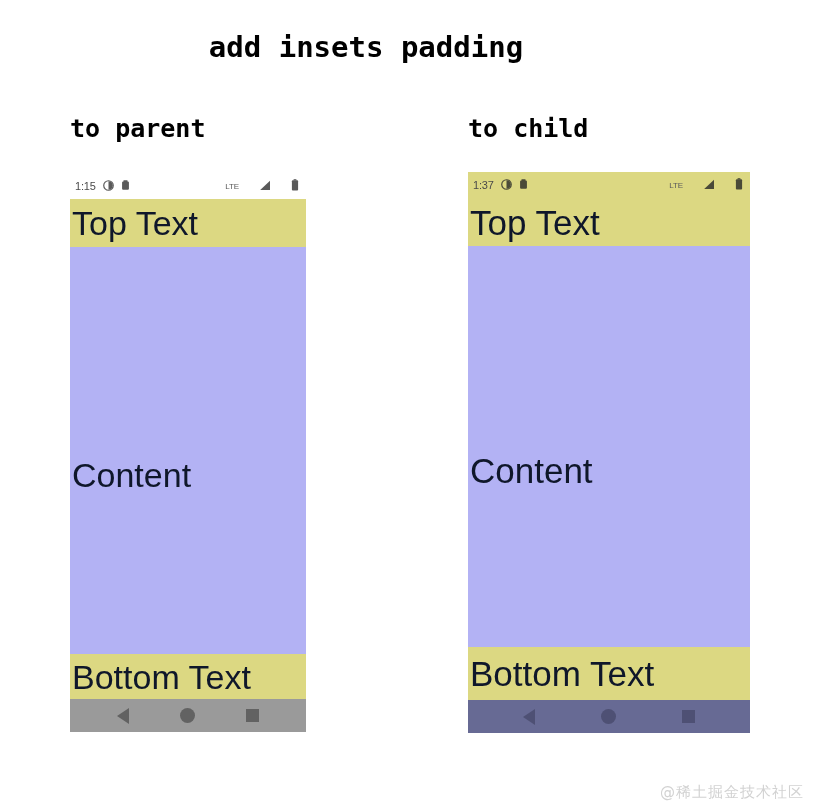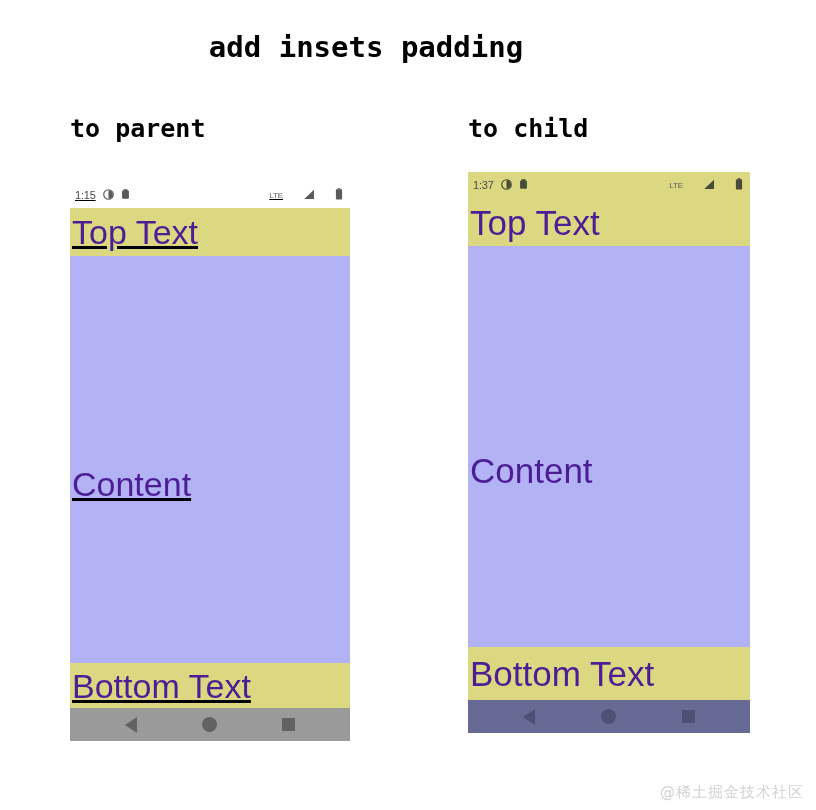--- a/index.html
+++ b/index.html
@@ -42,24 +42,23 @@
   .sub-title.right { left: 468px; width: 282px; }
 
   
   .phone {
     position: absolute;
     overflow: hidden;
     background: #ffffff;
   }
   .phone.left {
     left: 70px;
-    top: 182px;
-    width: 280px;
+    top: 173px;
+    width: 236px;
     height: 586px;
-    text-decoration: underline;
   }
   .phone.right {
     left: 468px;
     top: 172px;
     width: 282px;
     height: 587px;
   }
 
   
   .status-bar {
@@ -107,21 +106,21 @@
     display: flex;
     align-items: center;
     overflow: hidden;
   }
   .band-yellow { background: #dcd882; }
   .band-purple { background: #b3b2f4; }
   .band-label {
     font-family: "Liberation Sans", sans-serif;
     font-weight: 300;
     font-size: 35px;
-    color: #4c1d95;
+    color: #0f172a;
     line-height: 1;
     padding-left: 2px;
     white-space: nowrap;
   }
 
   
   .left .band-top    { height: 48px; }
   .left .band-mid    { height: 407px; }
   .left .band-bottom { height: 45px; }
   .left .navbar      { height: 33px; background: #9a9a9a; }

